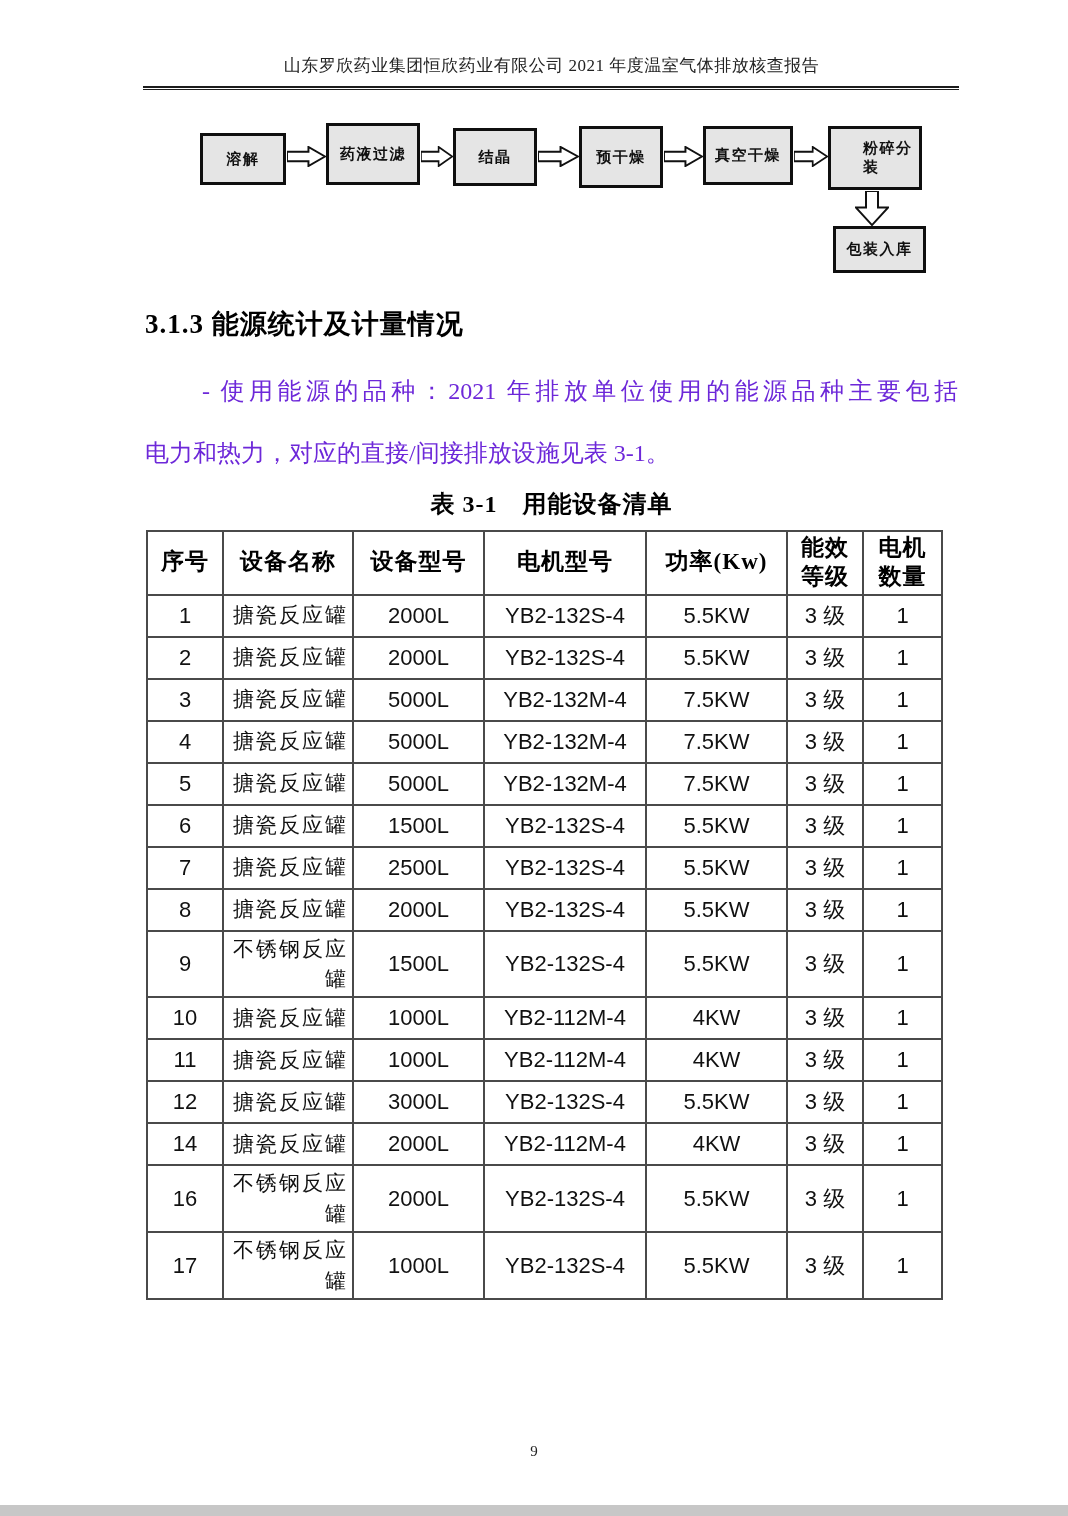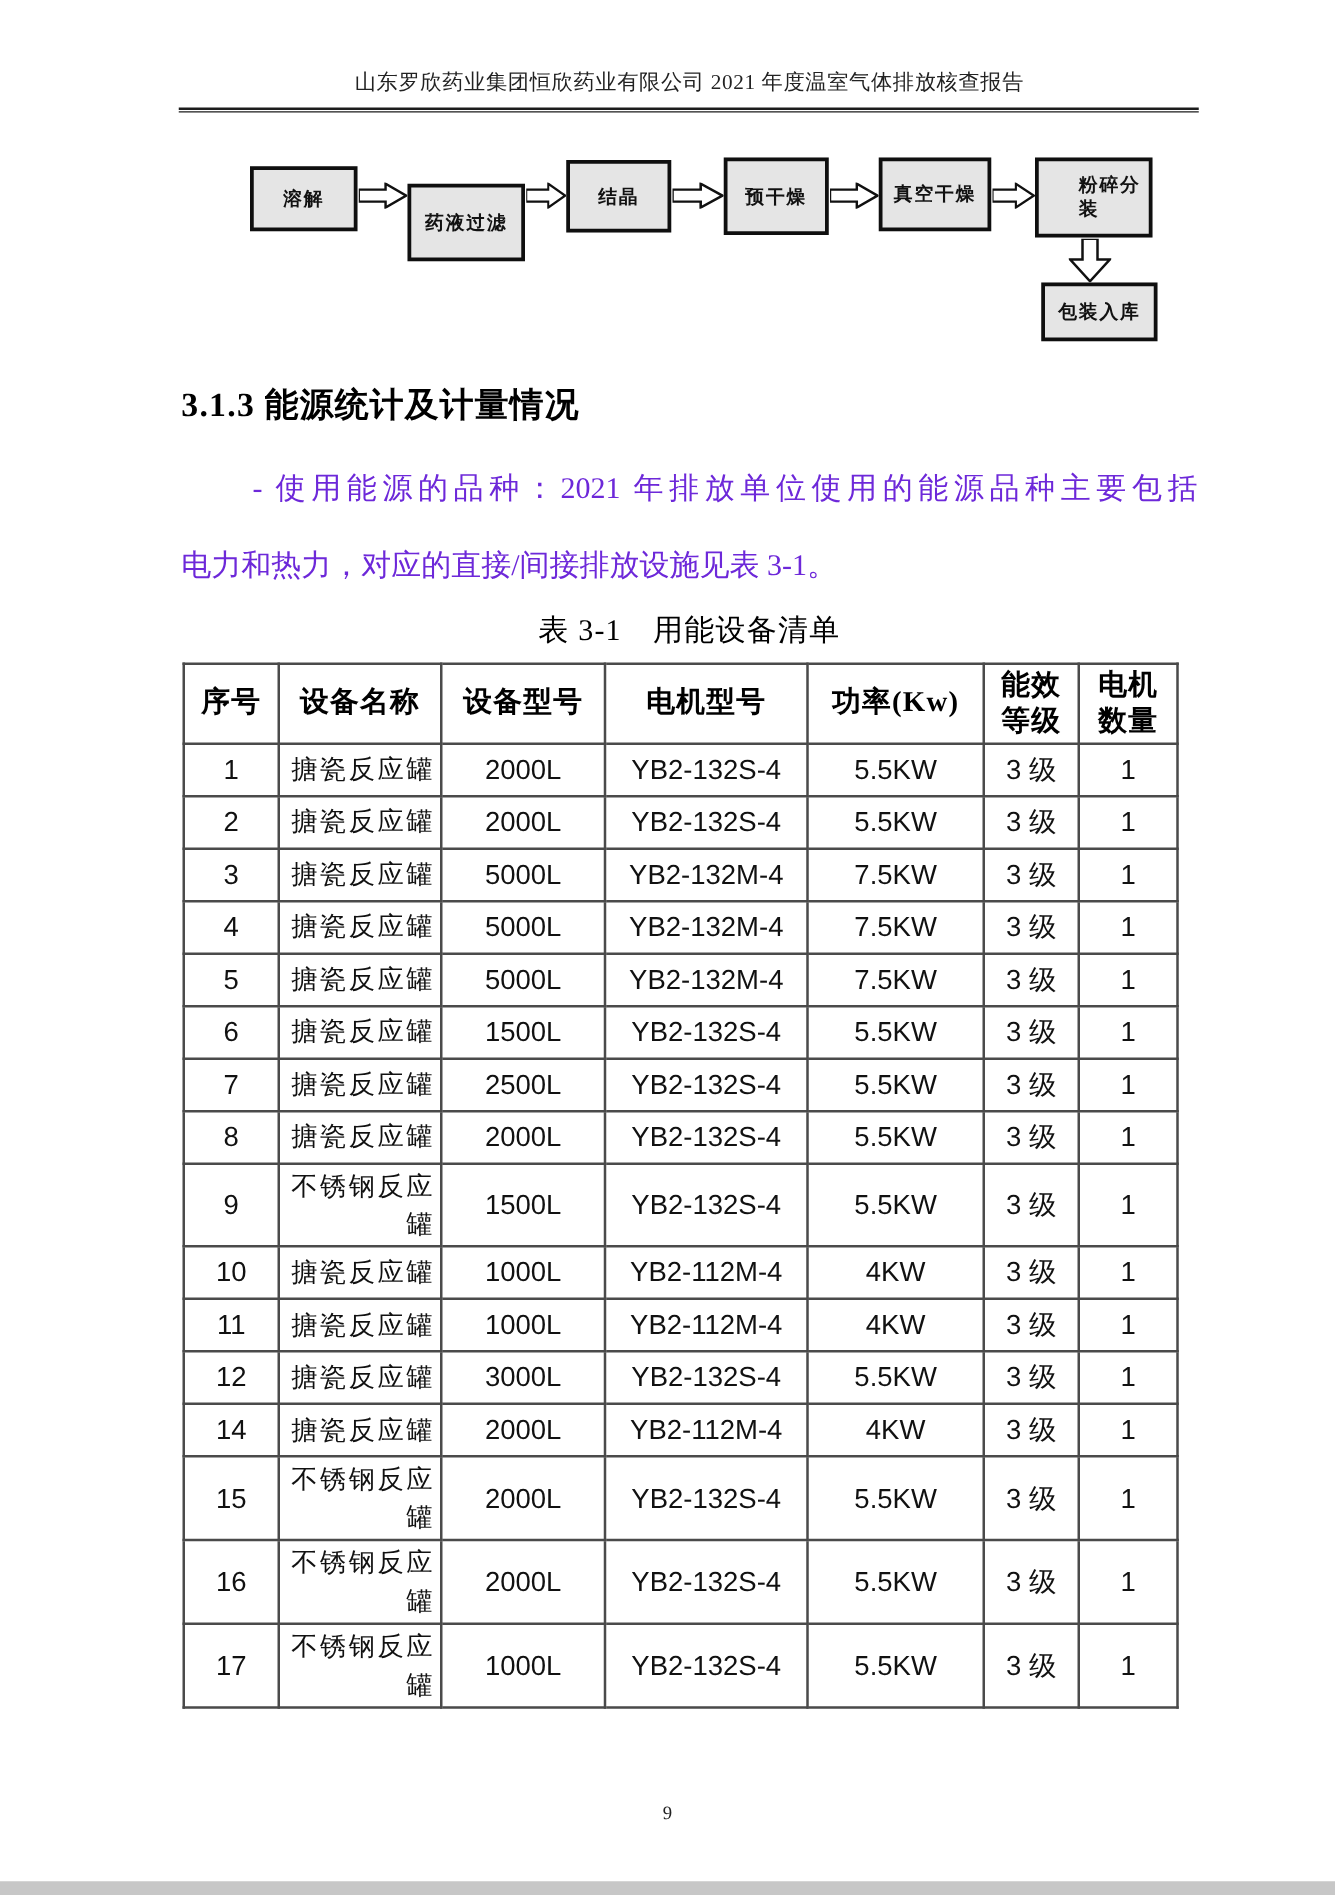--- a/index.html
+++ b/index.html
@@ -30,21 +30,21 @@
   .flow-box {
     position: absolute;
     border: 3px solid #0f0f0f;
     background: #e5e5e5;
     display: flex; align-items: center; justify-content: center;
     font-family: "Liberation Sans", "DejaVu Sans", sans-serif;
     font-size: 15px; font-weight: 600; letter-spacing: 1.5px;
     color: #111;
   }
   .fb1 { left: 200px; top: 133px; width: 86px; height: 52px; }
-  .fb2 { left: 326px; top: 123px; width: 94px; height: 62px; margin-top: 24px; }
+  .fb2 { left: 326px; top: 123px; width: 94px; height: 62px; }
   .fb3 { left: 453px; top: 128px; width: 84px; height: 58px; }
   .fb4 { left: 579px; top: 126px; width: 84px; height: 62px; }
   .fb5 { left: 703px; top: 126px; width: 90px; height: 59px; }
   .fb6 { left: 828px; top: 126px; width: 94px; height: 64px; padding-left: 32px; }
   .fb7 { left: 833px; top: 226px; width: 93px; height: 47px; }
   .flow-arrow { position: absolute; }
   .fa1 { left: 287px; top: 146px; width: 39px; height: 21px; }
   .fa2 { left: 421px; top: 146px; width: 32px; height: 21px; }
   .fa3 { left: 538px; top: 146px; width: 41px; height: 21px; }
   .fa4 { left: 664px; top: 146px; width: 39px; height: 21px; }
@@ -64,21 +64,21 @@
   .body-line-1 {
     padding-left: 57px;
     text-align: justify;
     text-align-last: justify;
   }
   .body-line-2 { text-align: left; }
 
   
   .table-title {
     position: absolute; top: 488px; left: 145px; width: 813px;
-    text-align: center; font-size: 24px; font-weight: normal;
+    text-align: center; font-size: 24px; font-weight: bold;
     letter-spacing: 1px; color: #000;
   }
   table.device-table {
     position: absolute; top: 530px; left: 146px; width: 795px;
     border-collapse: collapse; table-layout: fixed;
     border: 2.5px solid #4a4a4a;
   }
   .device-table th, .device-table td {
     border: 2px solid #4a4a4a;
     text-align: center; vertical-align: middle;
@@ -298,29 +298,20 @@
       <tr>
         <td>14</td>
         <td>搪瓷反应罐</td>
         <td>2000L</td>
         <td>YB2-112M-4</td>
         <td>4KW</td>
         <td>3 级</td>
         <td>1</td>
       </tr>
       <tr>
-        <td>15</td>
-        <td>不锈钢反应罐</td>
-        <td>2000L</td>
-        <td>YB2-132S-4</td>
-        <td>5.5KW</td>
-        <td>3 级</td>
-        <td>1</td>
-      </tr>
-      <tr>
         <td>16</td>
         <td>不锈钢反应罐</td>
         <td>2000L</td>
         <td>YB2-132S-4</td>
         <td>5.5KW</td>
         <td>3 级</td>
         <td>1</td>
       </tr>
       <tr>
         <td>17</td>

